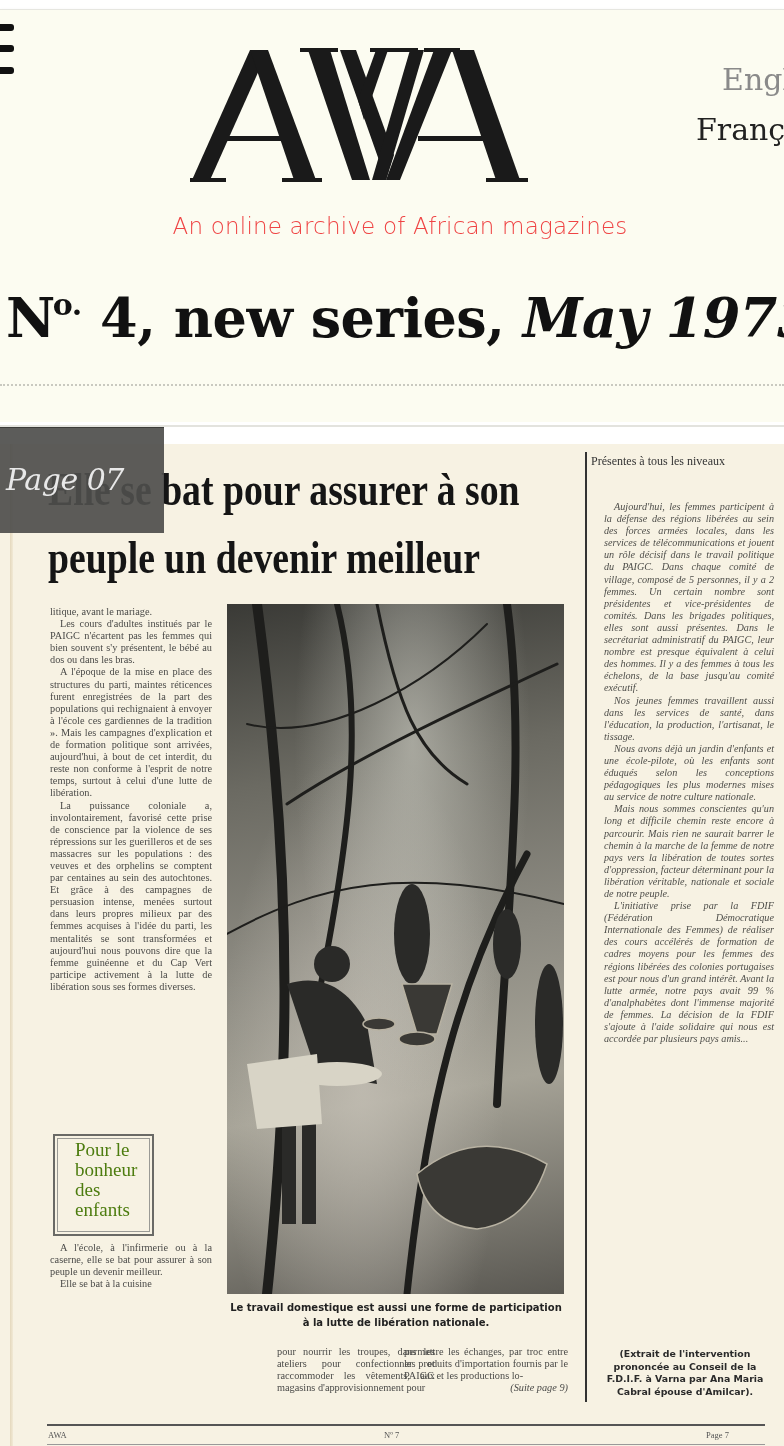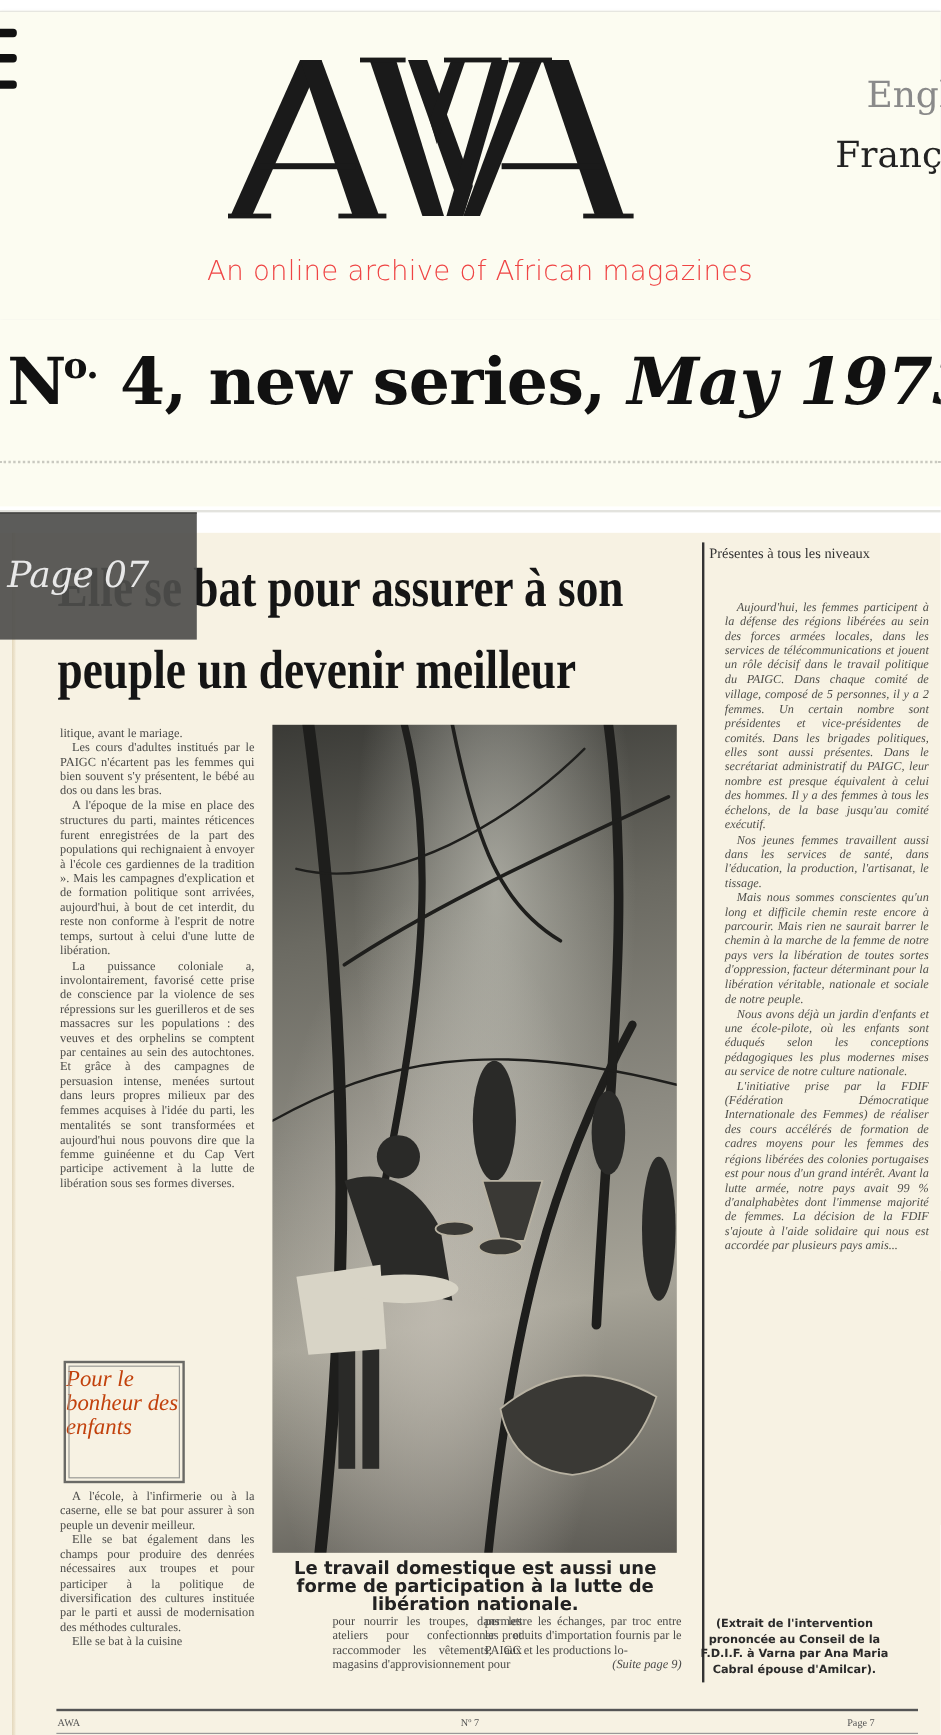--- a/index.html
+++ b/index.html
@@ -83,56 +83,56 @@
     }
     .col p { text-indent: 10px; }
     .col-left { left: 50px; top: 162px; width: 162px; }
     .col-left-bottom { left: 50px; top: 798px; width: 162px; }
     .col-mid1 { left: 232px; top: 902px; width: 158px; margin-left: 45px; }
     .col-mid2 { left: 404px; top: 902px; width: 164px; }
     .suite { text-align: right; font-style: italic; }
 
     .boxed-head {
       position: absolute; left: 53px; top: 690px; width: 101px; height: 102px;
-      border: 2px solid #6a6a66; padding: 4px 0;
-      font-family: "Liberation Serif", serif; font-size: 19px; line-height: 20px; color: #c2410c; font-style: italic;
+      border: 2px solid #6a6a66; padding: 4px 20px;
+      font-family: "Liberation Serif", serif; font-size: 19px; line-height: 20px; color: #4d7c0f;
     }
     .boxed-head::after {
       content: ""; position: absolute; left: 2px; top: 2px; right: 2px; bottom: 2px;
       border: 1px solid #9a9a95;
     }
 
     .photo {
       position: absolute; left: 227px; top: 160px; width: 337px; height: 690px;
       background:
         radial-gradient(ellipse at 55% 20%, rgba(220,220,210,0.55), rgba(0,0,0,0) 45%),
         radial-gradient(ellipse at 40% 70%, rgba(200,195,185,0.7), rgba(0,0,0,0) 50%),
         linear-gradient(170deg, #3a3a36 0%, #6b6a62 25%, #8d8b82 50%, #a6a397 70%, #5a5852 100%);
       overflow: hidden;
     }
     .photo svg { position: absolute; left: 0; top: 0; width: 100%; height: 100%; }
     .caption {
       position: absolute; left: 228px; top: 856px; width: 336px; text-align: center;
       font-family: "DejaVu Sans", sans-serif; font-weight: bold;
-      font-size: 15px; line-height: 15px; color: #222;
+      font-size: 10px; line-height: 15px; color: #222;
     }
 
     .vrule {
       position: absolute; left: 585px; top: 8px; width: 2px; height: 950px; background: #333;
     }
     .sidebar-head {
       position: absolute; left: 591px; top: 8px; width: 190px;
       font-family: "Liberation Serif", serif; font-size: 12px; line-height: 19px; color: #333;
     }
     .col-right {
       left: 604px; top: 57px; width: 170px; font-style: italic; color: #4e4e4a;
       font-size: 10.2px; line-height: 12.1px;
     }
     .extract {
-      position: absolute; left: 576px; top: 904px; width: 172px; text-align: center;
+      position: absolute; left: 599px; top: 904px; width: 172px; text-align: center;
       font-family: "DejaVu Sans", sans-serif; font-weight: bold; font-size: 9.4px; line-height: 12.6px; color: #2a2a2a;
     }
 
     .footer-rule {
       position: absolute; left: 47px; top: 980px; width: 718px; height: 2px; background: #555;
     }
     .footer-rule2 {
       position: absolute; left: 47px; top: 1000px; width: 718px; height: 1px; background: #999;
     }
     .folio {
@@ -216,21 +216,20 @@
       <p style="text-indent:0">litique, avant le mariage.</p>
       <p>Les cours d'adultes institués par le PAIGC n'écartent pas les femmes qui bien souvent s'y présentent, le bébé au dos ou dans les bras.</p>
       <p>A l'époque de la mise en place des structures du parti, maintes réticences furent enregistrées de la part des populations qui rechignaient à envoyer à l'école ces gardiennes de la tradition ». Mais les campagnes d'explication et de formation politique sont arrivées, aujourd'hui, à bout de cet interdit, du reste non conforme à l'esprit de notre temps, surtout à celui d'une lutte de libération.</p>
       <p>La puissance coloniale a, involontairement, favorisé cette prise de conscience par la violence de ses répressions sur les guerilleros et de ses massacres sur les populations : des veuves et des orphelins se comptent par centaines au sein des autochtones. Et grâce à des campagnes de persuasion intense, menées surtout dans leurs propres milieux par des femmes acquises à l'idée du parti, les mentalités se sont transformées et aujourd'hui nous pouvons dire que la femme guinéenne et du Cap Vert participe activement à la lutte de libération sous ses formes diverses.</p>
     </div>
 
     <div class="boxed-head">Pour le bonheur des enfants</div>
 
     <div class="col col-left-bottom">
       <p>A l'école, à l'infirmerie ou à la caserne, elle se bat pour assurer à son peuple un devenir meilleur.</p>
-      <p>Elle se bat également dans les champs pour produire des denrées nécessaires aux troupes et pour participer à la politique de diversification des cultures instituée par le parti et aussi de modernisation des méthodes culturales.</p>
       <p>Elle se bat à la cuisine</p>
     </div>
 
     <div class="photo" title="Women pounding grain and sifting in a wooded village clearing">
       <svg viewBox="0 0 337 690" preserveAspectRatio="none">
         <g stroke="#1e1e1c" fill="none" stroke-linecap="round">
           <path d="M40,690 C60,500 70,300 30,0" stroke-width="10"></path>
           <path d="M90,400 C120,250 140,120 110,0" stroke-width="6"></path>
           <path d="M180,690 C200,500 230,380 300,250" stroke-width="7"></path>
           <path d="M270,500 C280,300 300,150 280,0" stroke-width="8"></path>
@@ -268,22 +267,22 @@
       <span>permettre les échanges, par troc entre les produits d'importation fournis par le PAIGC et les productions lo-</span>
       <div class="suite">(Suite page 9)</div>
     </div>
 
     <div class="vrule"></div>
 
     <div class="sidebar-head">Présentes à tous les niveaux</div>
     <div class="col col-right">
       <p>Aujourd'hui, les femmes participent à la défense des régions libérées au sein des forces armées locales, dans les services de télécommunications et jouent un rôle décisif dans le travail politique du PAIGC. Dans chaque comité de village, composé de 5 personnes, il y a 2 femmes. Un certain nombre sont présidentes et vice-présidentes de comités. Dans les brigades politiques, elles sont aussi présentes. Dans le secrétariat administratif du PAIGC, leur nombre est presque équivalent à celui des hommes. Il y a des femmes à tous les échelons, de la base jusqu'au comité exécutif.</p>
       <p>Nos jeunes femmes travaillent aussi dans les services de santé, dans l'éducation, la production, l'artisanat, le tissage.</p>
+      <p>Nous avons déjà un jardin d'enfants et une école-pilote, où les enfants sont éduqués selon les conceptions pédagogiques les plus modernes mises au service de notre culture nationale.</p>
       <p>Mais nous sommes conscientes qu'un long et difficile chemin reste encore à parcourir. Mais rien ne saurait barrer le chemin à la marche de la femme de notre pays vers la libération de toutes sortes d'oppression, facteur déterminant pour la libération véritable, nationale et sociale de notre peuple.</p>
-      <p>Nous avons déjà un jardin d'enfants et une école-pilote, où les enfants sont éduqués selon les conceptions pédagogiques les plus modernes mises au service de notre culture nationale.</p>
       <p>L'initiative prise par la FDIF (Fédération Démocratique Internationale des Femmes) de réaliser des cours accélérés de formation de cadres moyens pour les femmes des régions libérées des colonies portugaises est pour nous d'un grand intérêt. Avant la lutte armée, notre pays avait 99 % d'analphabètes dont l'immense majorité de femmes. La décision de la FDIF s'ajoute à l'aide solidaire qui nous est accordée par plusieurs pays amis...</p>
     </div>
 
     <div class="extract">(Extrait de l'intervention prononcée au Conseil de la F.D.I.F. à Varna par Ana Maria Cabral épouse d'Amilcar).</div>
 
     <div class="footer-rule"></div>
     <div class="folio folio-left">AWA</div>
     <div class="folio folio-mid">Nº 7</div>
     <div class="folio folio-right">Page 7</div>
     <div class="footer-rule2"></div>

